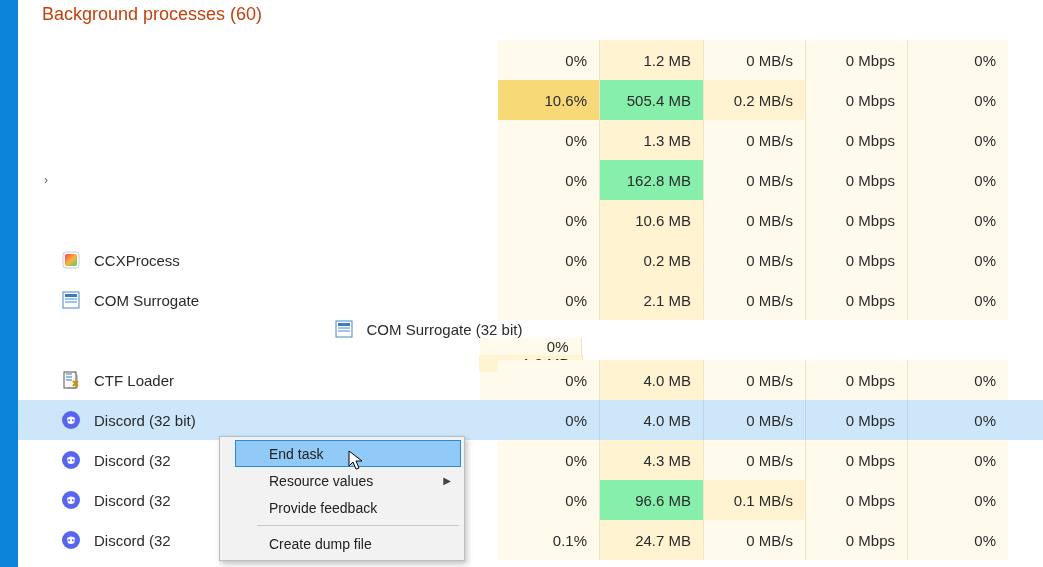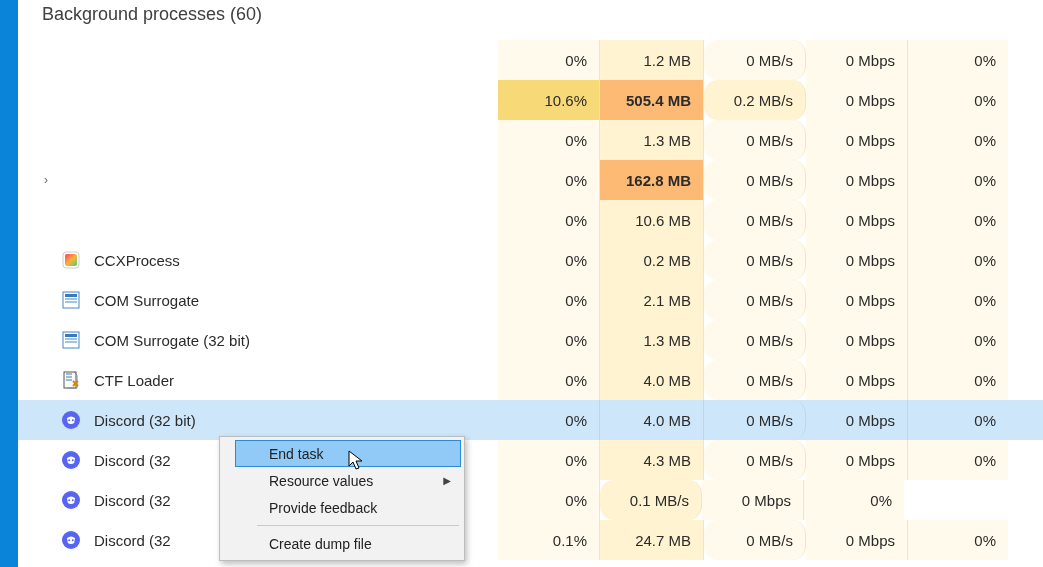--- a/index.html
+++ b/index.html
@@ -26,21 +26,21 @@
     flex: 1;
     position: relative;
   }
   .header-row {
     height: 40px;
     display: flex;
     align-items: flex-start;
     padding-top: 4px;
   }
   .section-title {
-    color: #404040;
+    color: #c2410c;
     font-size: 18px;
     padding-left: 24px;
   }
   .table {
     display: flex;
     flex-direction: column;
   }
   .row {
     height: 40px;
     display: flex;
@@ -67,26 +67,26 @@
   .cell {
     height: 100%;
     display: flex;
     align-items: center;
     justify-content: flex-end;
     padding-right: 12px;
     border-right: 1px solid #f0e6c7;
   }
   .c-cpu   { width: 102px; }
   .c-mem   { width: 104px; }
-  .c-disk  { width: 102px; border-radius: 14px; }
+  .c-disk  { width: 102px; }
   .c-net   { width: 102px; }
   .c-gpu   { width: 100px; border-right: none; }
   .heat0 { background: #fffaeb; }
   .heat1 { background: #fff3d1; }
-  .heat2 { background: #fdba74; font-weight: bold; }
+  .heat2 { background: #86efac; }
   .heat3 { background: #f7da77; }
   .row.selected {
     background: #cde6fa;
   }
   .row.selected .cell {
     background: #cde6fa !important;
     border-right: 1px solid #bcd7ec;
   }
   .row.selected .c-gpu { border-right:none; }
   .icon {
@@ -237,21 +237,21 @@
               </svg>
             </span>
             <span class="name-text">COM Surrogate</span>
           </div>
           <div class="cell c-cpu heat0">0%</div>
           <div class="cell c-mem heat1">2.1 MB</div>
           <div class="cell c-disk heat0">0 MB/s</div>
           <div class="cell c-net heat0">0 Mbps</div>
           <div class="cell c-gpu heat0">0%</div>
         </div>
-        <div class="row" style="position: relative;">
+        <div class="row" style="position: relative; flex-direction: column;">
           <div class="name-col">
             <span class="icon">
               <svg width="18" height="18" viewBox="0 0 18 18">
                 <rect x="1" y="1" width="16" height="16" fill="#fff" stroke="#4a88c7"></rect>
                 <rect x="3" y="3" width="12" height="3" fill="#3a7ac0"></rect>
                 <rect x="3" y="7" width="12" height="2" fill="#9ec4e8"></rect>
                 <rect x="3" y="10" width="12" height="2" fill="#9ec4e8"></rect>
               </svg>
             </span>
             <span class="name-text">COM Surrogate (32 bit)</span>
@@ -322,20 +322,21 @@
               <svg width="18" height="18" viewBox="0 0 18 18">
                 <circle cx="9" cy="9" r="9" fill="#5865F2"></circle>
                 <path d="M5 7 Q9 4 13 7 L12.2 12 Q9 14 5.8 12 Z" fill="#fff"></path>
                 <circle cx="7.2" cy="9.2" r="1" fill="#5865F2"></circle>
                 <circle cx="10.8" cy="9.2" r="1" fill="#5865F2"></circle>
               </svg>
             </span>
             <span class="name-text">Discord (32</span>
           </div>
           <div class="cell c-cpu heat0">0%</div>
+          <div class="cell c-mem heat2">96.6 MB</div>
           <div class="cell c-disk heat1">0.1 MB/s</div>
           <div class="cell c-net heat0">0 Mbps</div>
           <div class="cell c-gpu heat0">0%</div>
         </div>
         <div class="row" style="position: relative;">
           <div class="name-col">
             <span class="icon">
               <svg width="18" height="18" viewBox="0 0 18 18">
                 <circle cx="9" cy="9" r="9" fill="#5865F2"></circle>
                 <path d="M5 7 Q9 4 13 7 L12.2 12 Q9 14 5.8 12 Z" fill="#fff"></path>

